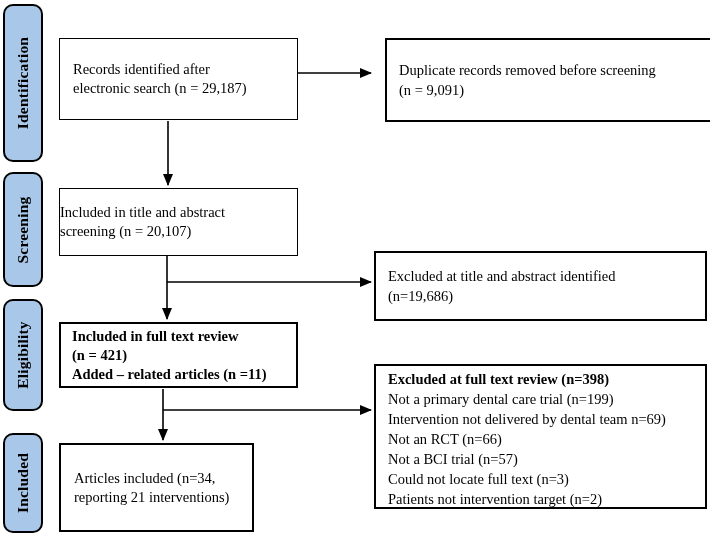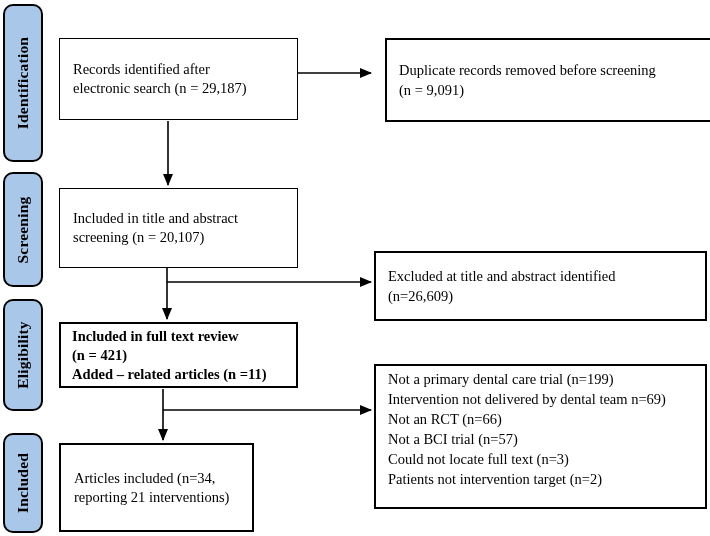--- a/index.html
+++ b/index.html
@@ -58,21 +58,21 @@
     display: flex;
     flex-direction: column;
     justify-content: center;
     font-size: 14.5px;
     line-height: 19px;
   }
   .fbox .ln { white-space: nowrap; }
 
   #b-records   { left: 59px;  top: 38px;  width: 239px; height: 82px;  padding-left: 13px; }
   #b-dupes     { left: 374px; top: 38px;  width: 334px; height: 84px;  padding-left: 12px; border-width: 2px; line-height: 20px; margin-left: 11px; }
-  #b-titleabs  { left: 59px;  top: 188px; width: 239px; height: 80px;  padding-left: 13px; }
+  #b-titleabs  { left: 59px;  top: 188px; width: 239px; height: 68px;  }
   #b-excl-ta   { left: 374px; top: 251px; width: 333px; height: 70px;  padding-left: 12px; border-width: 2px; line-height: 20px; }
   #b-fulltext  { left: 59px;  top: 322px; width: 239px; height: 66px;  padding-left: 11px; border-width: 2px; font-weight: bold; }
   #b-excl-ft   { left: 374px; top: 364px; width: 333px; height: 145px; padding-left: 12px; border-width: 2.5px;
                  justify-content: flex-start; padding-top: 3px; line-height: 20px; }
   #b-articles  { left: 59px;  top: 443px; width: 195px; height: 89px;  padding-left: 13px; border-width: 2.5px; }
 
   #b-excl-ft .ttl { font-weight: bold; }
 </style>
 </head>
 <body>
@@ -116,30 +116,31 @@
     <div class="ln">(n = 9,091)</div>
   </div>
 
   <div class="fbox" id="b-titleabs">
     <div class="ln">Included in title and abstract</div>
     <div class="ln">screening (n = 20,107)</div>
   </div>
 
   <div class="fbox" id="b-excl-ta">
     <div class="ln">Excluded at title and abstract identified</div>
-    <div class="ln">(n=26,609)</div>
+    <div class="ln">(n=19,686)</div>
   </div>
 
   <div class="fbox" id="b-fulltext">
     <div class="ln">Included in full text review</div>
     <div class="ln">(n = 421)</div>
     <div class="ln">Added – related articles (n =11)</div>
   </div>
 
   <div class="fbox" id="b-excl-ft">
+    <div class="ln ttl">Excluded at full text review (n=398)</div>
     <div class="ln">Not a primary dental care trial (n=199)</div>
     <div class="ln">Intervention not delivered by dental team n=69)</div>
     <div class="ln">Not an RCT (n=66)</div>
     <div class="ln">Not a BCI trial (n=57)</div>
     <div class="ln">Could not locate full text (n=3)</div>
     <div class="ln">Patients not intervention target (n=2)</div>
   </div>
 
   <div class="fbox" id="b-articles">
     <div class="ln">Articles included (n=34,</div>

